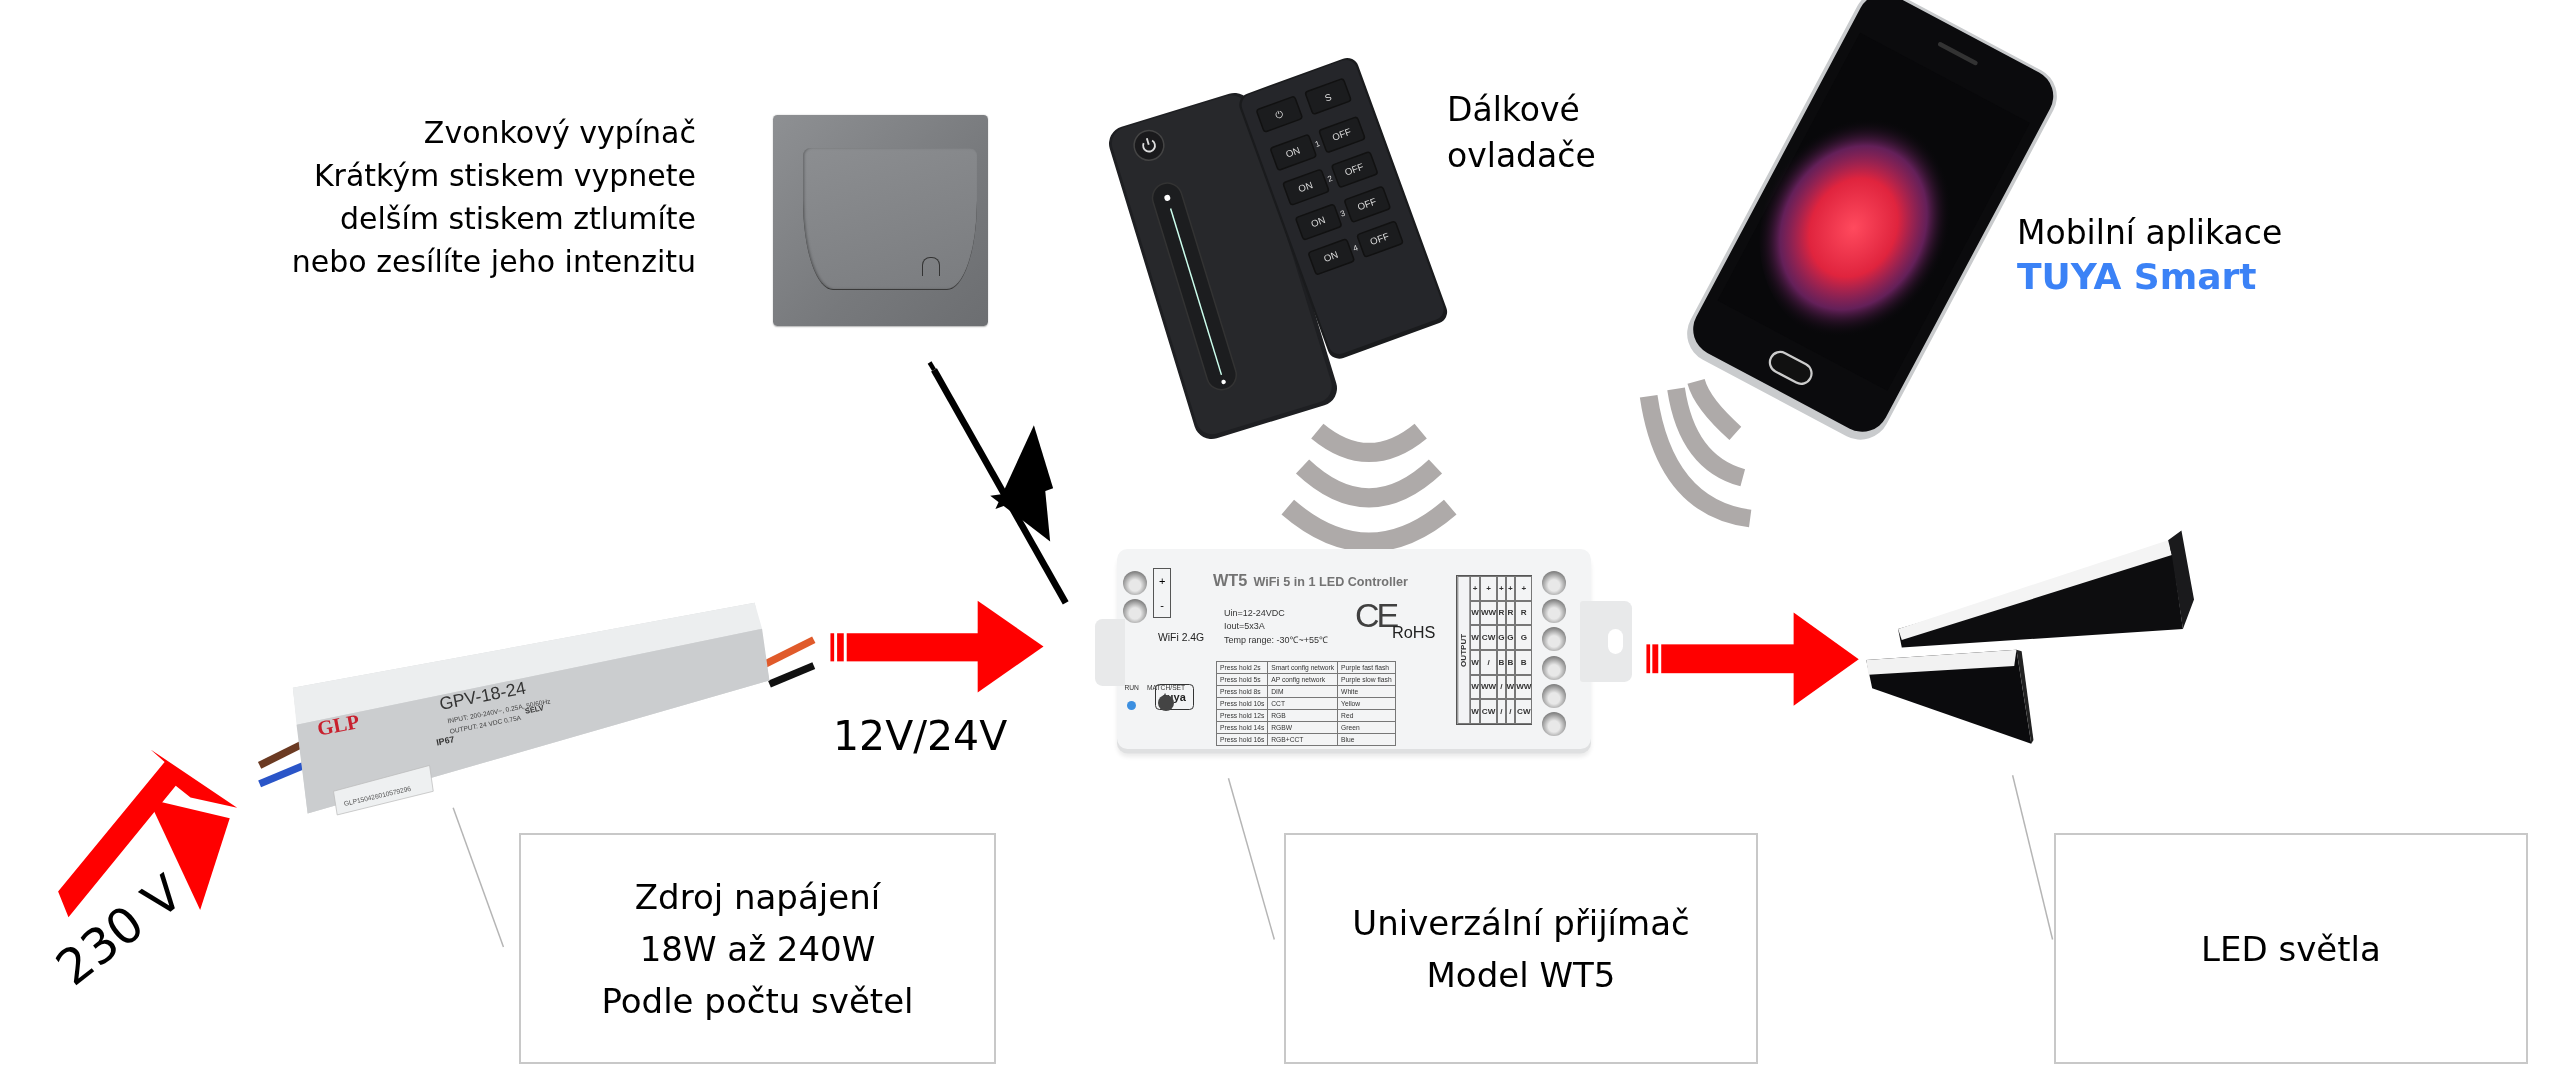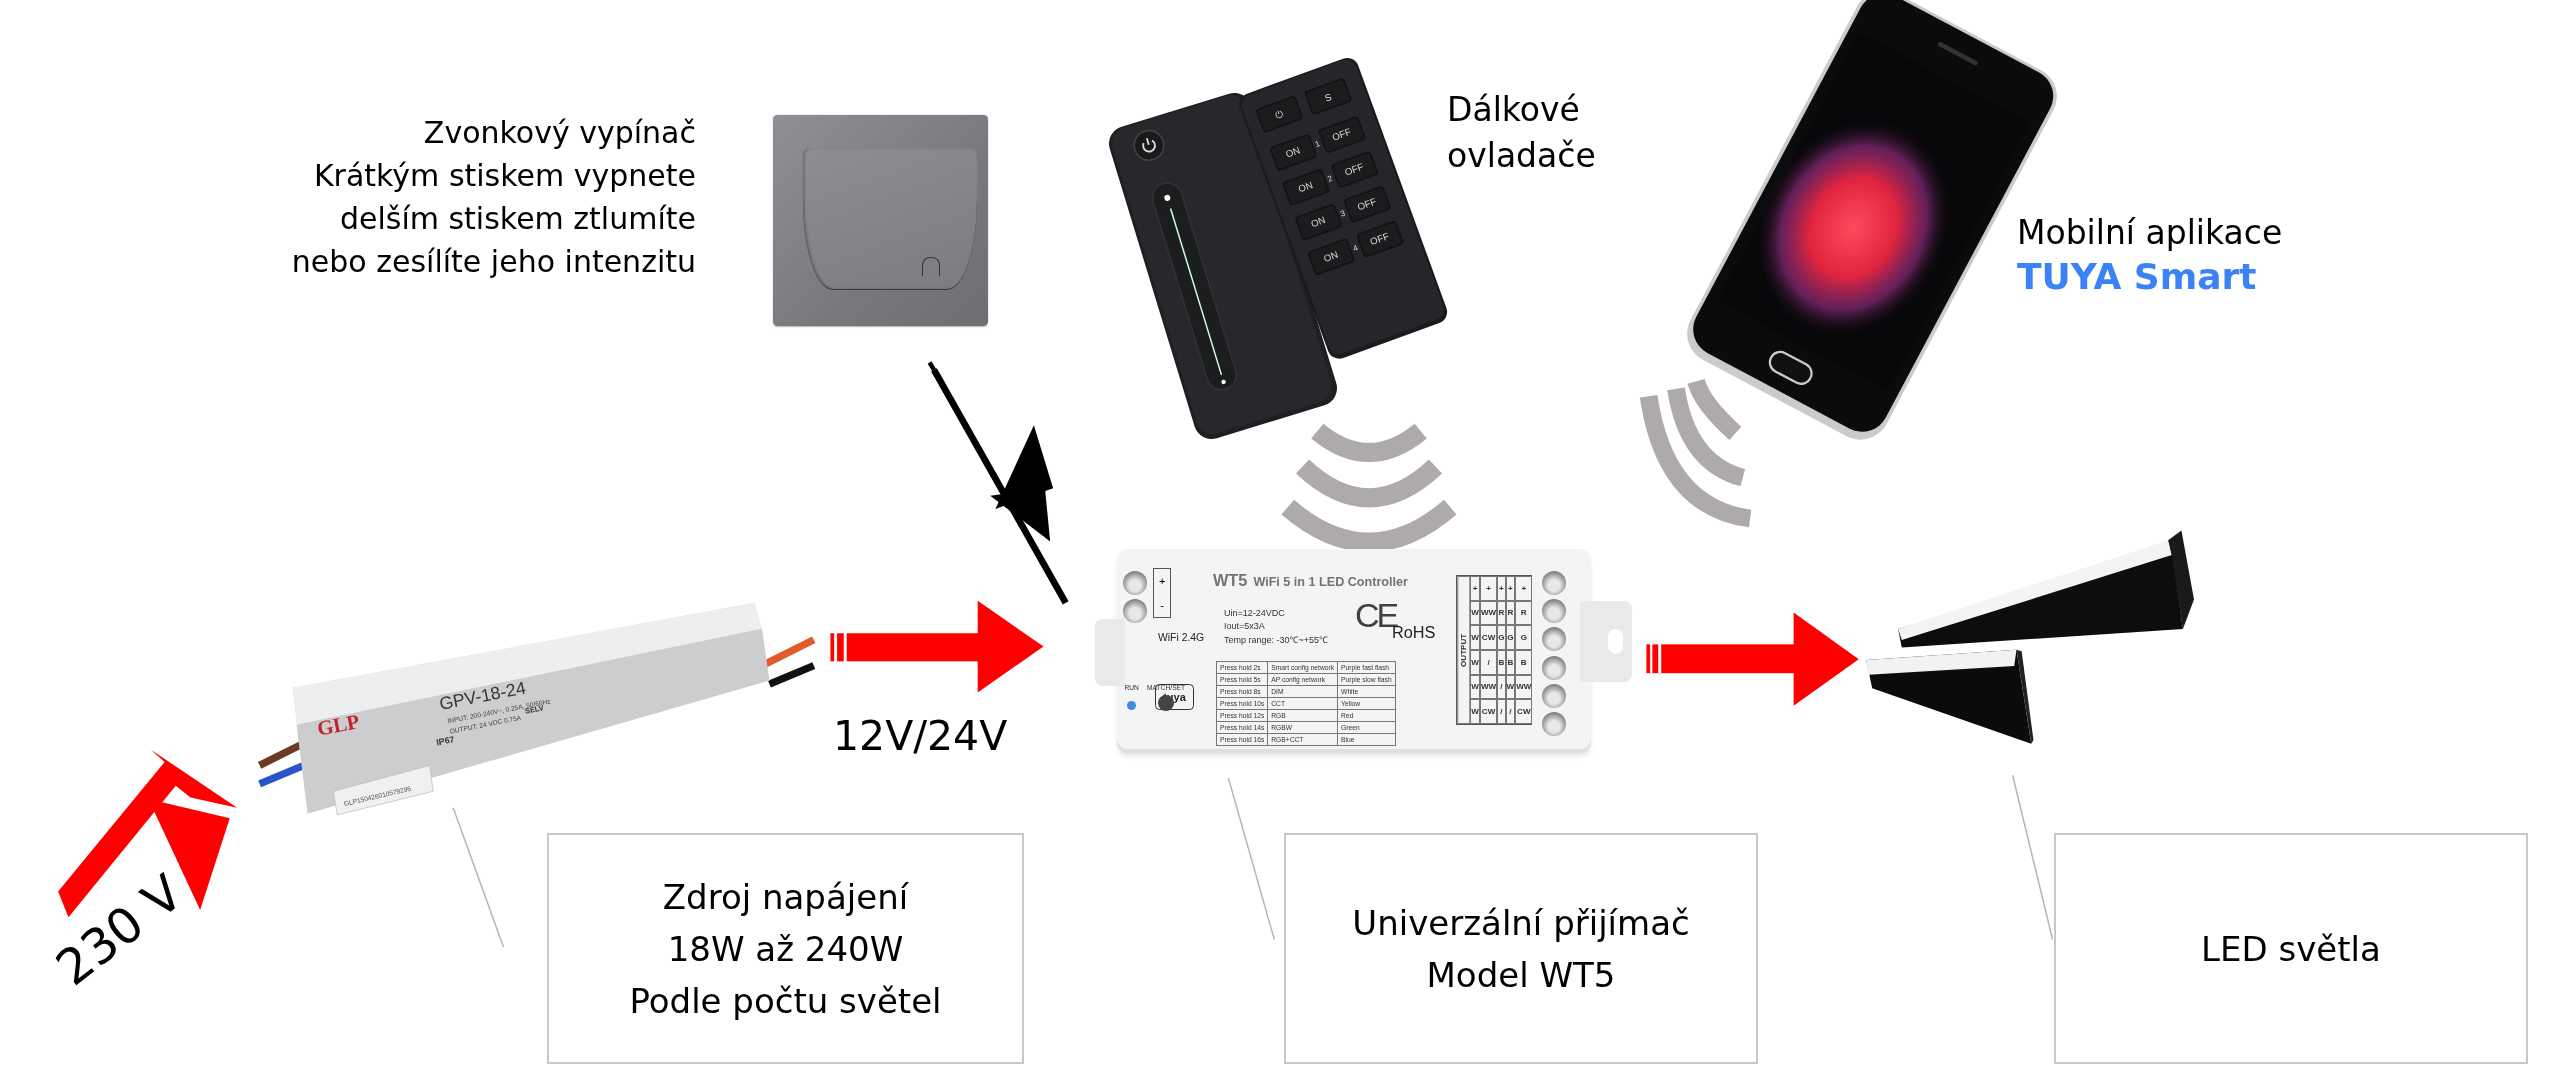--- a/index.html
+++ b/index.html
@@ -6,21 +6,21 @@
   body { width:2576px; height:1086px; position:relative; overflow:hidden; font-family:"Liberation Sans", sans-serif; color:#000; }
   .abs { position:absolute; }
   .txt { font-family:"DejaVu Sans", sans-serif; color:#000; }
   .switch-text { left:222px; top:111px; width:474px; text-align:right; font-size:30px; line-height:43px; }
   .remote-text { left:1447px; top:87px; font-size:33px; line-height:46px; }
   .app-text { left:2017px; top:211px; font-size:33px; line-height:44px; }
   .app-text .strong { font-weight:bold; color:#3b82f6; font-size:36px; }
   .volt-12 { left:833px; top:712px; font-size:41px; }
   .volt-230 { left:81px; top:940px; font-size:49px; transform:rotate(-38deg); transform-origin:left bottom; }
   .label-box { border:2.2px solid #c8c8c8; background:#fff; display:flex; flex-direction:column; align-items:center; justify-content:center; text-align:center; font-size:34px; line-height:52px; box-sizing:border-box; }
-  .box-psu { left:519px; top:833px; width:477px; height:231px;margin-left:28px; }
+  .box-psu { left:519px; top:833px; width:477px; height:231px; }
   .box-wt5 { left:1284px; top:833px; width:474px; height:231px; }
   .box-led { left:2054px; top:833px; width:474px; height:231px; }
   svg { position:absolute; overflow:visible; }
 
   
   .switch { left:773px; top:115px; width:215px; height:211px; background:linear-gradient(135deg,#8e9093,#77797c 60%,#6c6e71); border-radius:4.4px; box-shadow:0 0.7px 1.5px rgba(0,0,0,.3); }
   .switch .rocker { position:absolute; left:30px; top:33px; width:174px; height:141px; background:linear-gradient(160deg,#8c8e91,#7a7c7f); border-radius:7.4px 7.4px 30px 30px / 7.4px 7.4px 89px 89px; border-bottom:1.5px solid #3a3a3a; box-shadow: inset 1.5px 0 2.2px rgba(0,0,0,.25); }
   .switch .bell { position:absolute; right:37px; bottom:13.3px; width:16.3px; height:18px; border:1.5px solid #333; border-bottom:none; border-radius:8.1px 8.1px 0 0; }
 
   

